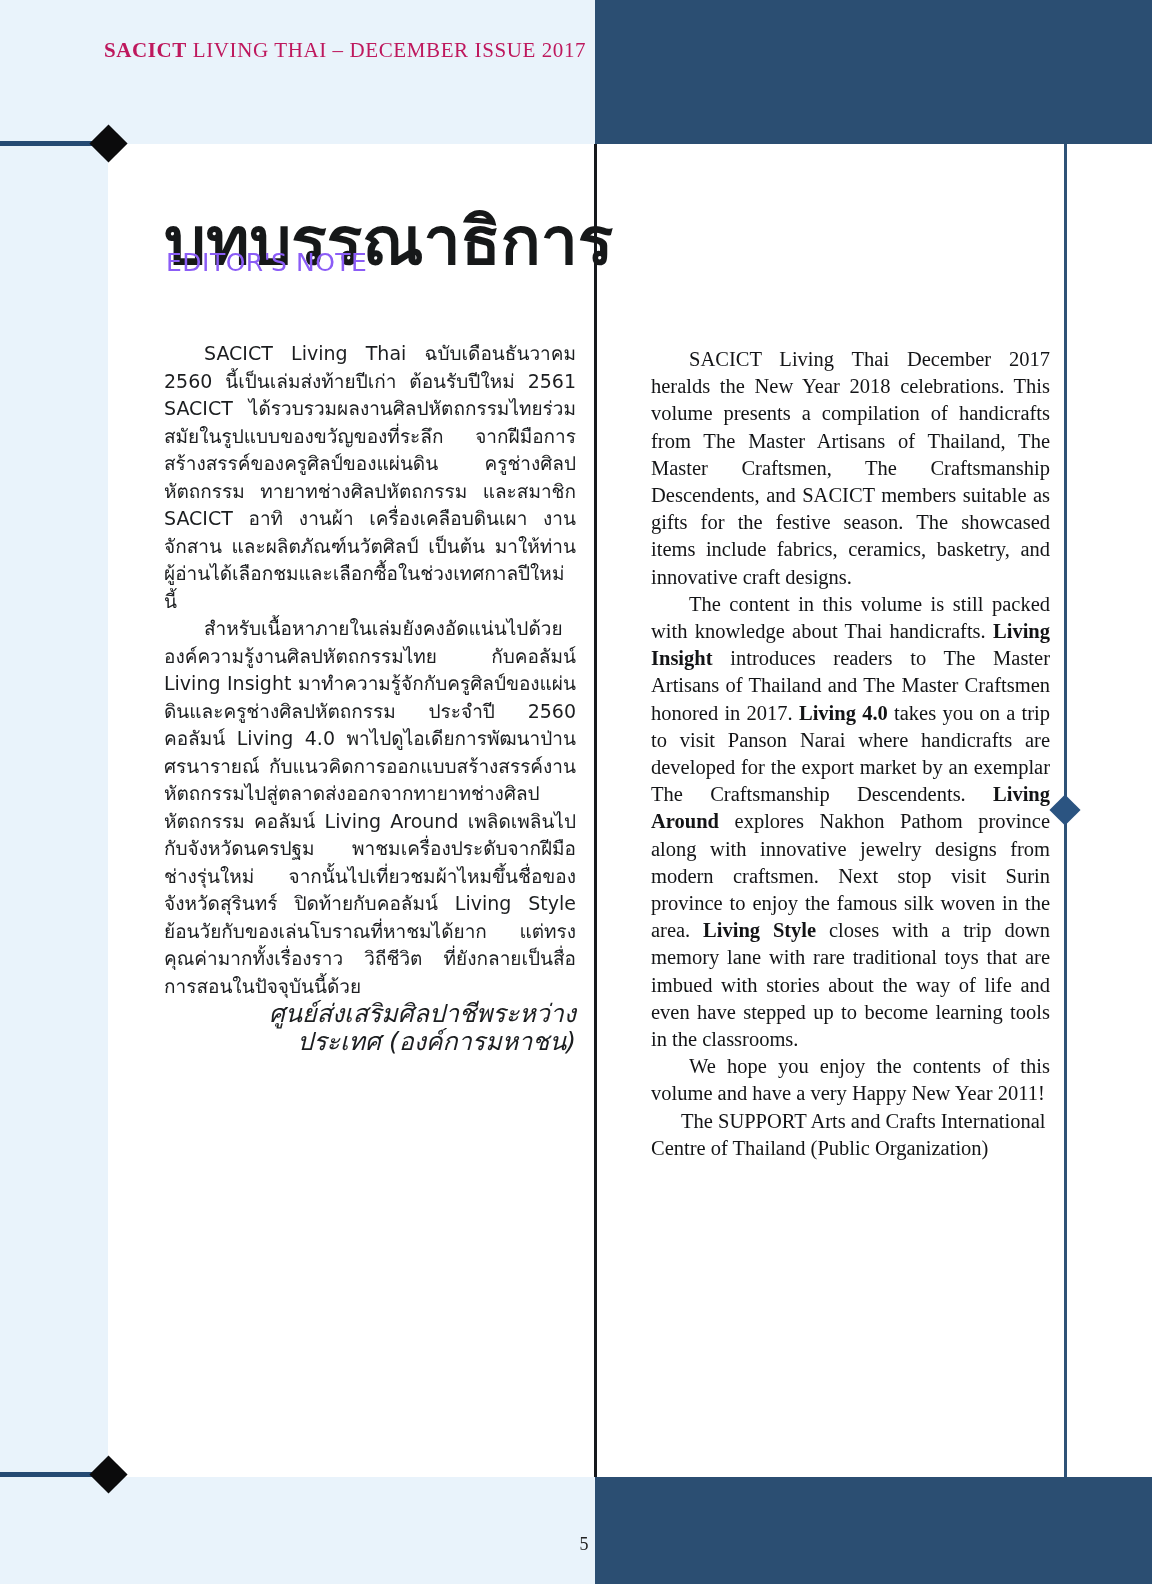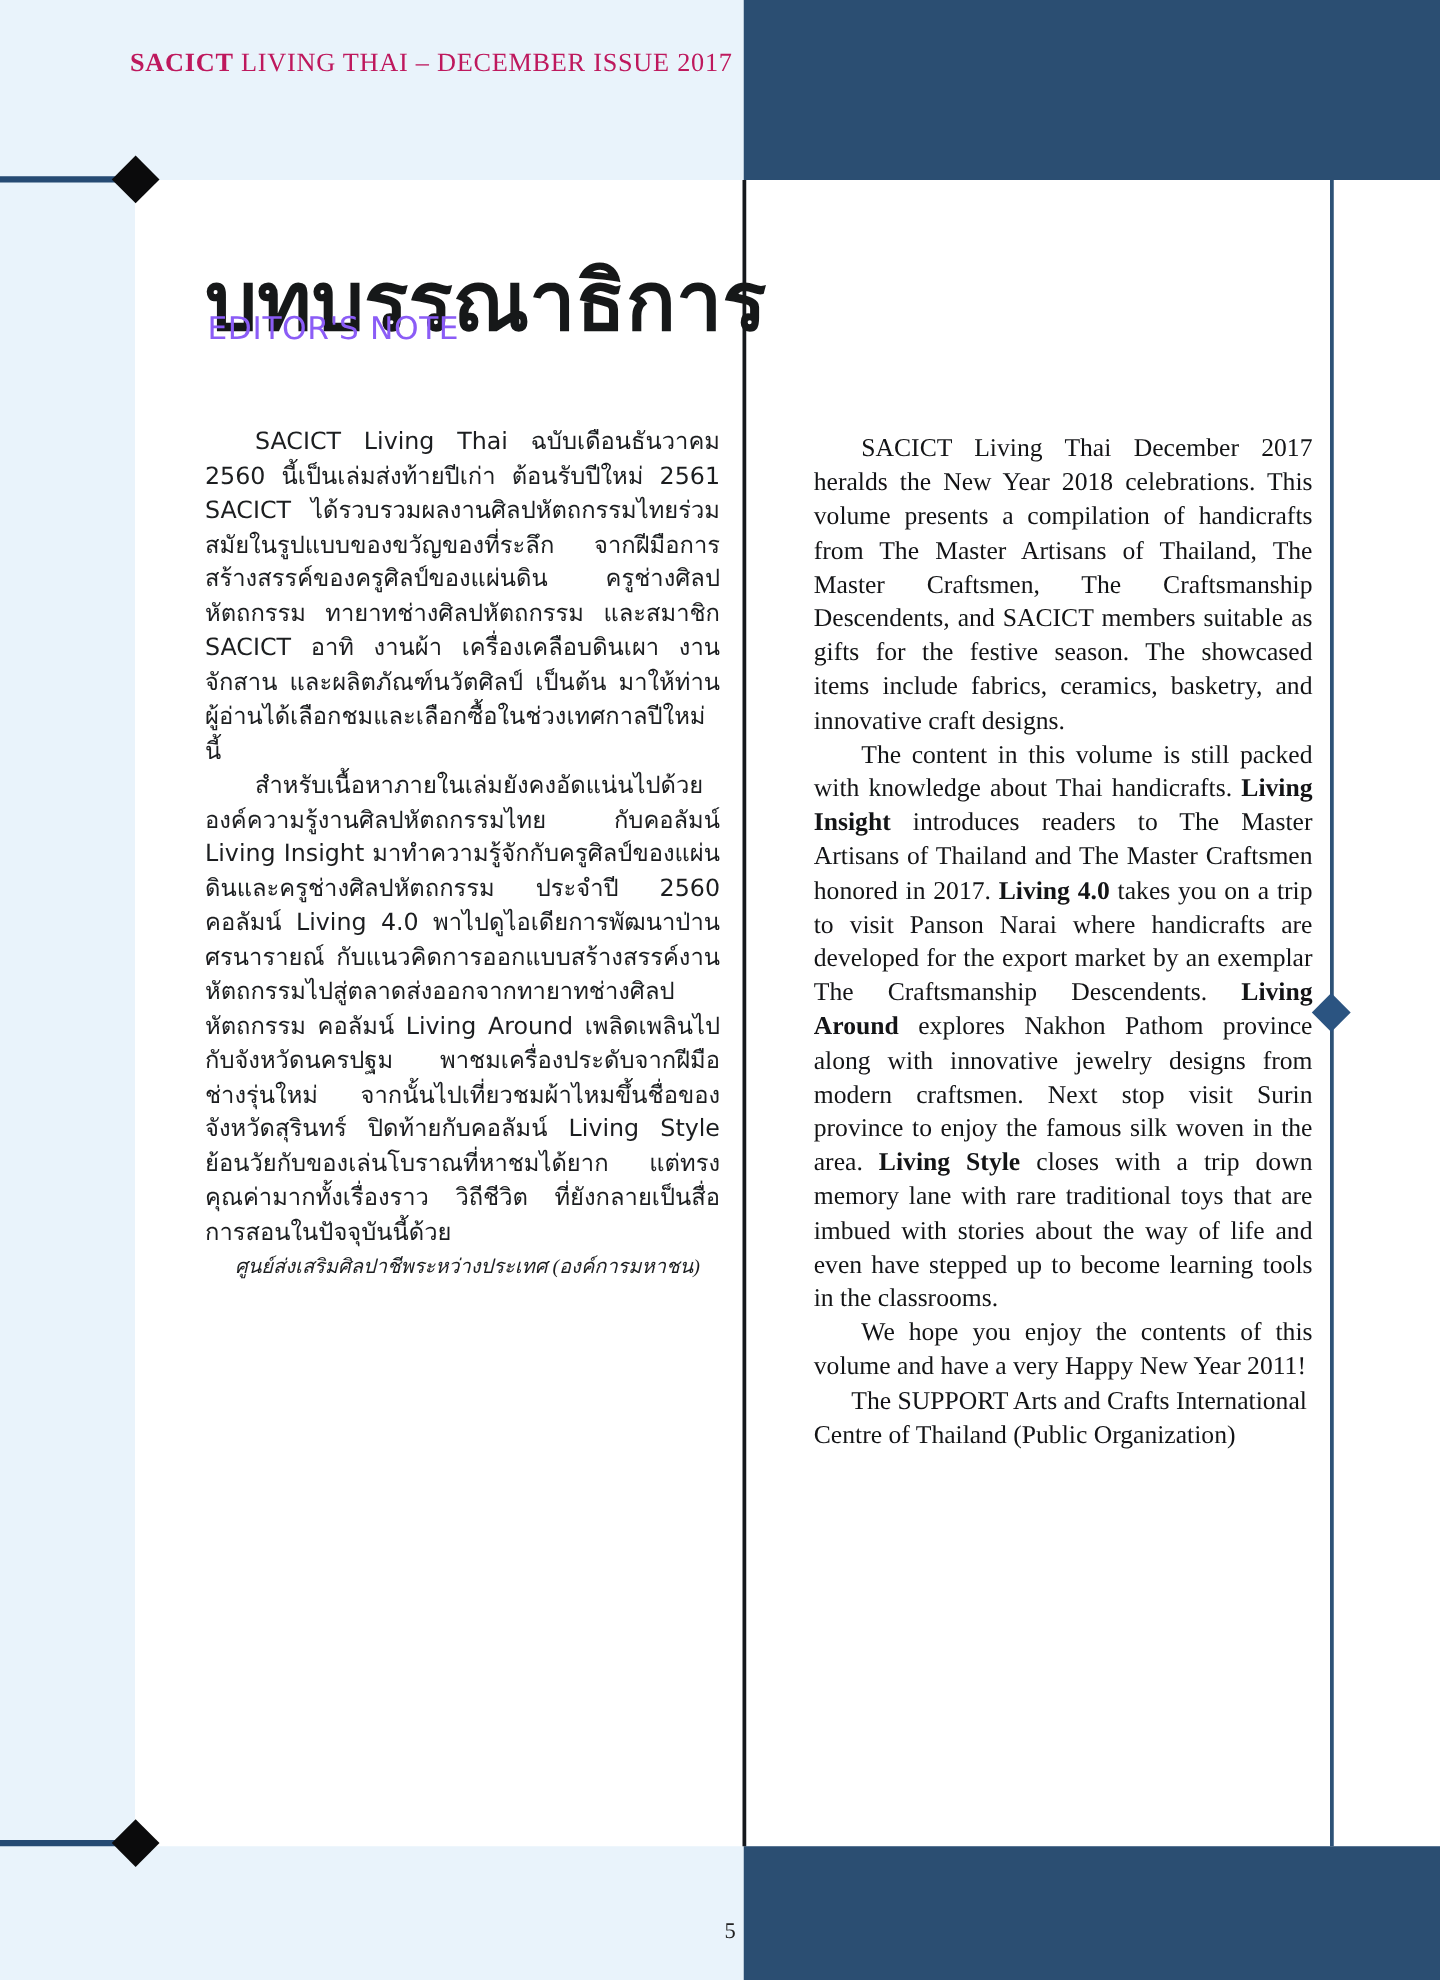--- a/index.html
+++ b/index.html
@@ -33,21 +33,21 @@
   .diamond.blue{width:22px;height:22px;background:#2b5481;left:1054px;top:799px;}
 
   
   .thai-title{position:absolute;left:164px;top:188px;font-size:66px;font-weight:bold;color:#161819;letter-spacing:0px;}
   .subtitle{position:absolute;left:166px;top:248px;font-size:25px;font-weight:normal;color:#8b5cf6;letter-spacing:.5px;}
   .thai-body{position:absolute;left:164px;top:340px;width:412px;font-size:19px;line-height:27.5px;
              color:#1c1e20;text-align:justify;}
   .thai-body p{margin:0;}
   .thai-body p.indent{text-indent:40px;}
   .thai-body p.big-indent{text-indent:92px;}
-  .thai-sig{margin-top:34px;font-style:italic;text-align:left;padding-left:24px;font-size:16px;font-family:Liberation Serif, serif;}
+  .thai-sig{margin-top:34px;font-style:italic;text-align:right;padding-left:24px;font-size:25px;}
 
   
   .eng-body{position:absolute;left:615px;top:346px;width:399px;
             font-family:"Liberation Serif",serif;font-size:20.5px;line-height:27.2px;
             color:#131416;text-align:justify;margin-left:36px;}
   .eng-body p{margin:0;}
   .eng-body p.indent{text-indent:38px;}
   .eng-sig{margin-top:28px;text-indent:30px;text-align:left;}
 
   .page-number{position:absolute;left:576px;top:1534px;width:16px;text-align:center;

